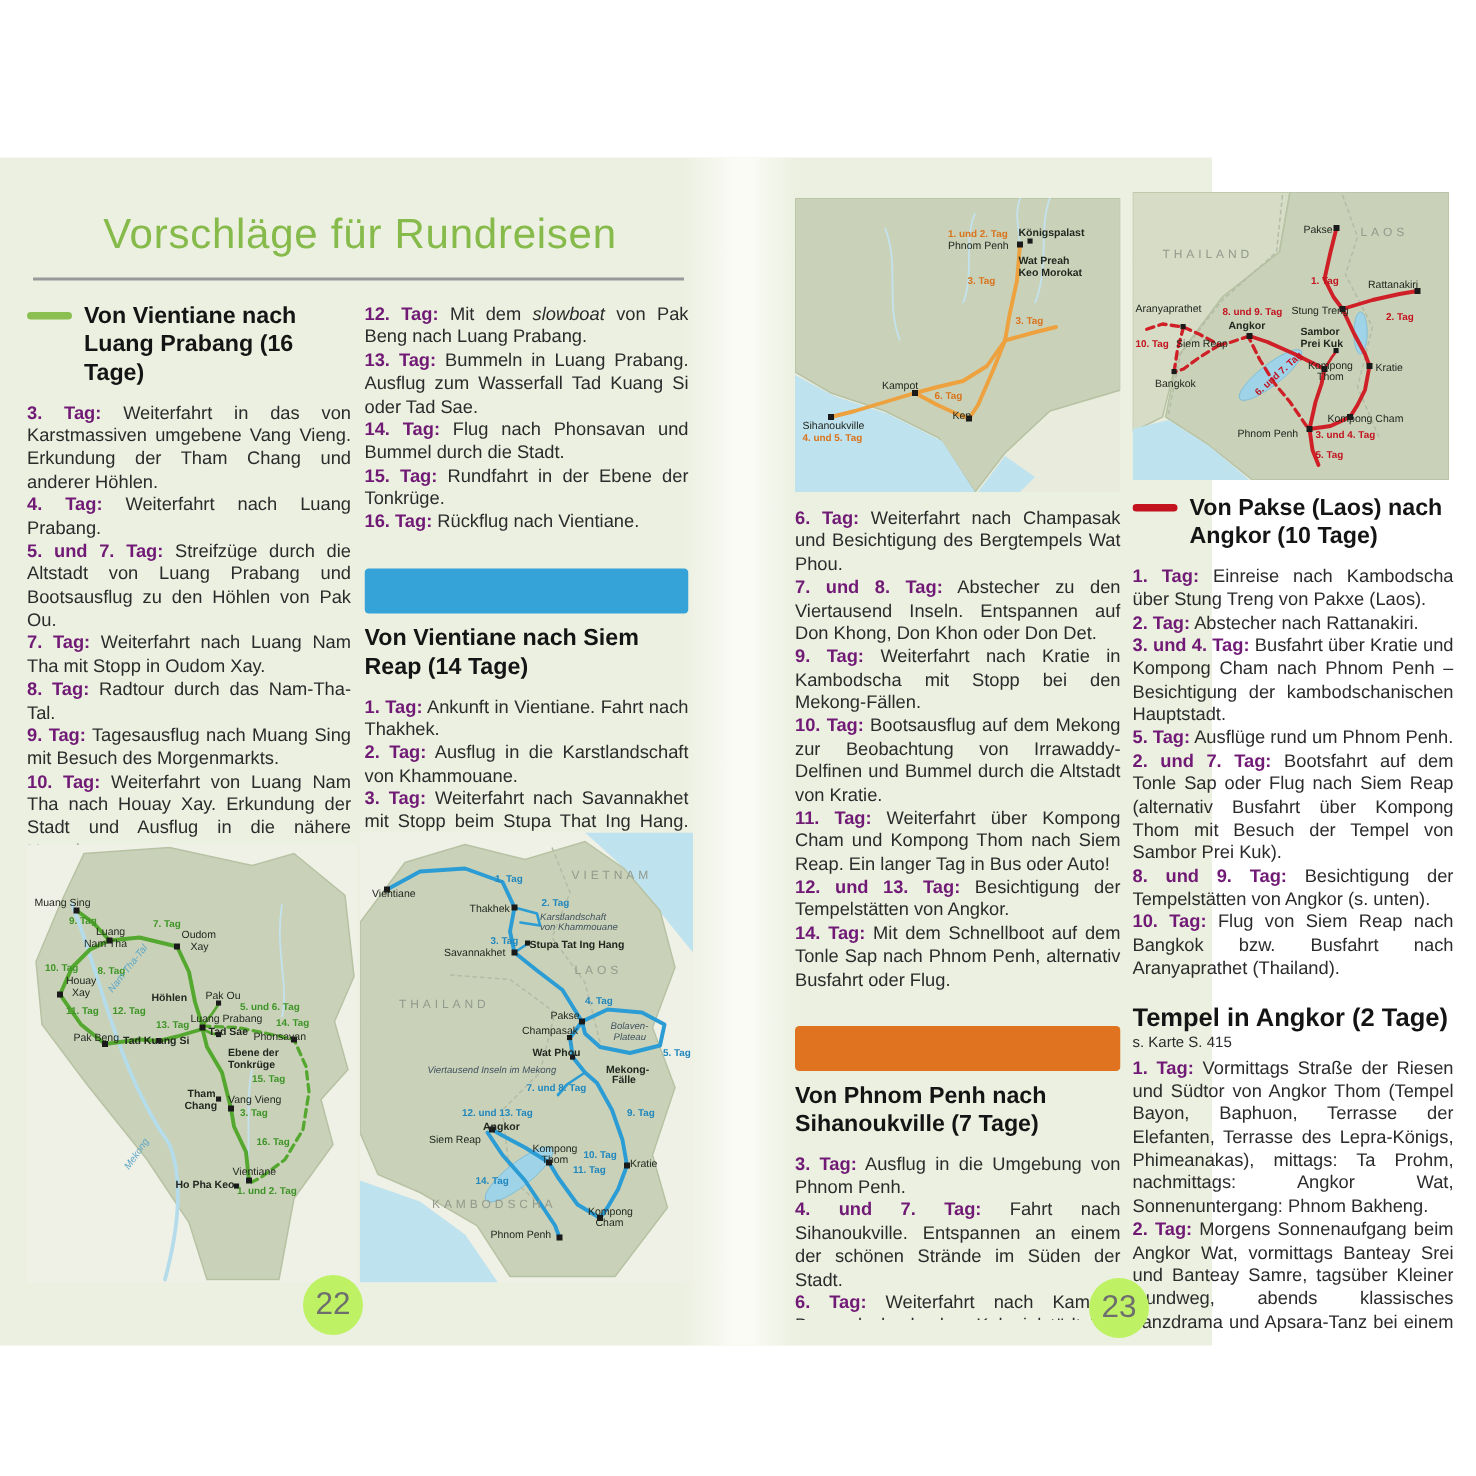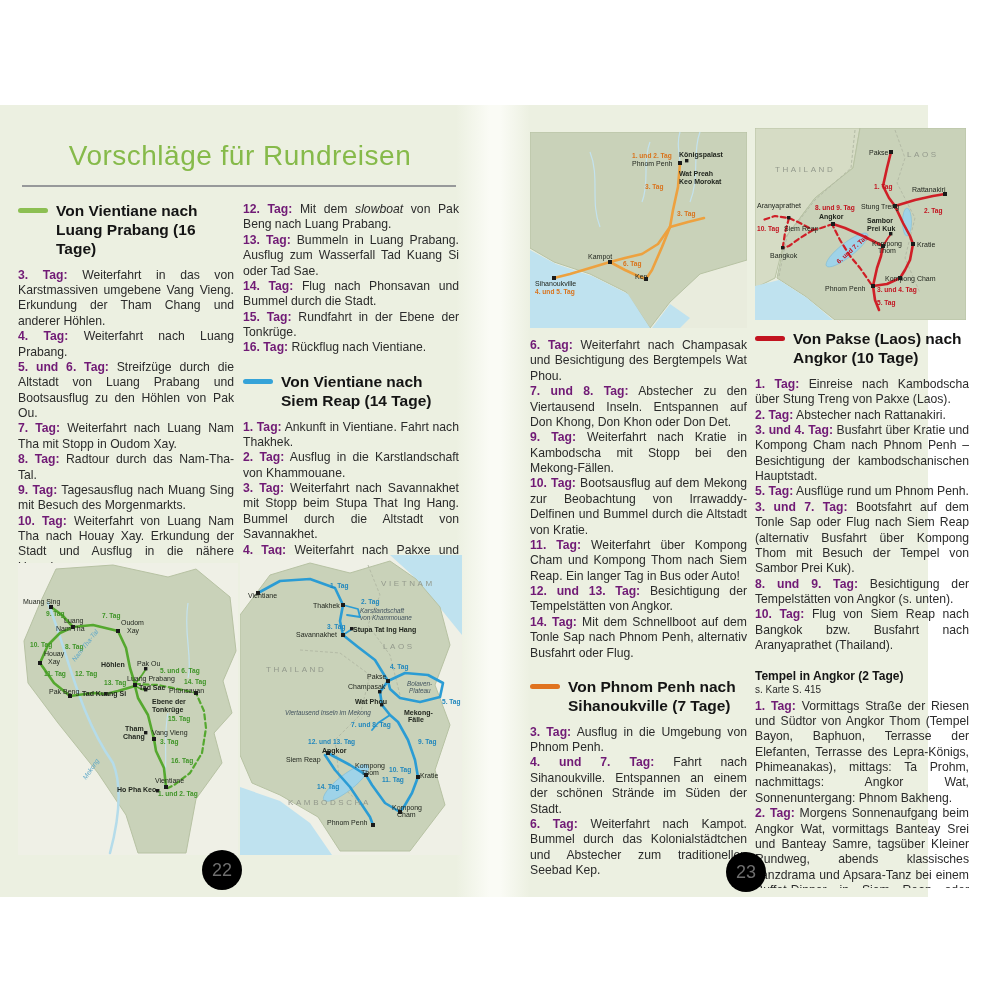--- a/index.html
+++ b/index.html
@@ -2,21 +2,21 @@
 <html style="--title_green: #86ba4a; --page_bg: #ecf0e1; --accent_green: #8cbf52; --accent_blue: #35a3d8; --accent_orange: #e0731f; --accent_red: #c2131f; --route_green: #55a82f; --route_blue: #2b9cd4; --route_orange: #eda13f; --route_red: #cf1f27; --map_land: #c9d2b9; --map_water: #bfe2ef;"><head>
 <meta charset="utf-8">
 <style>
   html,body{margin:0;padding:0;}
   body{
     width:984px;height:984px;position:relative;background:#ffffff;
     font-family:"Liberation Sans",sans-serif;color:#2b2b2b;
     -webkit-font-smoothing:antialiased;
   }
   .spread{
-    position:absolute;left:0;top:105px;width:928px;height:792px;
+    position:absolute;left:0;top:105px;width:808px;height:792px;
     background:var(--page_bg,#ecf0e1);
   }
   .gutter{
     position:absolute;left:456px;top:0;width:74px;height:100%;
     background:linear-gradient(90deg,rgba(250,251,245,0) 0%,#fafbf5 45%,#fafbf5 60%,rgba(250,251,245,0) 100%);
   }
   .page-title{
     position:absolute;left:22px;top:16px;width:436px;text-align:center;
     font-size:28px;letter-spacing:.5px;color:var(--title_green,#86ba4a);
     font-weight:400;
@@ -29,24 +29,24 @@
   #col4{left:755px;top:23px;width:214px;height:760px;}
   .route-head{
     display:flex;gap:8px;margin:0 0 9px 0;
     font-size:15.5px;line-height:1.22;font-weight:bold;color:#141414;
   }
   .route-head .dash{flex:0 0 30px;height:5px;border-radius:3px;margin-top:6px;}
   .dash-green{background:var(--accent_green,#8cbf52);}
   .dash-blue{background:var(--accent_blue,#35a3d8);}
   .dash-orange{background:var(--accent_orange,#e0731f);}
   .dash-red{background:var(--accent_red,#c2131f);}
-  .mt{margin-top:17px;}
+  .mt{margin-top:17px;flex-direction:column;}
   .day{margin:0;font-size:12.2px;line-height:1.26;text-align:justify;color:#2b2b2b;}
   .day b{color:#701a75;}
-  .sub-head{margin:15px 0 1px 0;font-size:12px;font-weight:bold;color:#141414;}
+  .sub-head{margin:15px 0 1px 0;font-size:17px;font-weight:bold;color:#141414;}
   .sub-note{margin:0 0 4px 0;font-size:10px;color:#2b2b2b;}
   .map{display:block;background:#eff0e6;}
   .map-abs{position:absolute;}
   #map1{left:18px;top:458px;width:220px;height:292px;}
   #map2{left:240px;top:450px;width:222px;height:300px;}
   #map3{width:217px;height:196px;margin:0 0 10px 0;}
   #map4{width:211px;height:192px;margin:0 0 10px 0;}
   svg{display:block;}
   .rt{fill:none;stroke-width:2.6px;stroke-linejoin:round;stroke-linecap:round;}
   .rt-green{stroke:var(--route_green,#55a82f);}
@@ -67,22 +67,22 @@
   .ml.b{font-weight:bold;}
   .ml.g{fill:#3f9427;font-weight:bold;font-size:6.6px;}
   .ml.d{fill:#2187bd;font-weight:bold;font-size:6.6px;}
   .ml.o{fill:#d9731c;font-weight:bold;font-size:6.6px;}
   .ml.e{fill:#c2131f;font-weight:bold;font-size:6.6px;}
   .ml.r{fill:#93998c;letter-spacing:2.6px;font-size:8px;}
   .ml.w{fill:#5fa8c8;font-style:italic;font-size:6.6px;}
   .ml.i{fill:#41525e;font-style:italic;font-size:6.4px;}
   .pagenum{
     position:absolute;width:40px;height:40px;border-radius:50%;
-    background:#000000;display:flex;align-items:center;justify-content:center;
-    font-size:18px;color:#6e6e6e;
+    background:#bef264;display:flex;align-items:center;justify-content:center;
+    font-size:21px;color:#6e6e6e;
   }
   #pn-left{left:202px;top:745px;}
   #pn-right{left:726px;top:747px;}
 </style>
 </head>
 <body>
 
 <div class="spread">
   <div class="gutter"></div>
 
@@ -90,21 +90,21 @@
   <div class="title-rule"></div>
 
   <div class="col" id="col1">
     <h2 class="route-head">
       <span class="dash dash-green"></span>
       <span>Von Vientiane nach Luang Prabang (16 Tage)</span>
     </h2>
     <div>
         <p class="day"><b>3. Tag:</b> Weiterfahrt in das von Karstmassiven umgebene Vang Vieng. Erkundung der Tham Chang und anderer Höhlen.</p>
         <p class="day"><b>4. Tag:</b> Weiterfahrt nach Luang Prabang.</p>
-        <p class="day"><b>5. und 6. Tag:</b> Streifzüge durch die Altstadt von Luang Prabang und Bootsausflug zu den Höhlen von Pak Ou.</p>
+        <p class="day"><b>5. und 7. Tag:</b> Streifzüge durch die Altstadt von Luang Prabang und Bootsausflug zu den Höhlen von Pak Ou.</p>
         <p class="day"><b>7. Tag:</b> Weiterfahrt nach Luang Nam Tha mit Stopp in Oudom Xay.</p>
         <p class="day"><b>8. Tag:</b> Radtour durch das Nam-Tha-Tal.</p>
         <p class="day"><b>9. Tag:</b> Tagesausflug nach Muang Sing mit Besuch des Morgenmarkts.</p>
         <p class="day"><b>10. Tag:</b> Weiterfahrt von Luang Nam Tha nach Houay Xay. Erkundung der Stadt und Ausflug in die nähere Umgebung.</p>
         <p class="day"><b>11. Tag:</b> Mit dem <i>slowboat</i> von Houay Xay nach Pak Beng.</p>
       </div>
   </div>
 
   <div class="col" id="col2">
     <div>
@@ -377,21 +377,21 @@
     </svg>
     <h2 class="route-head">
       <span class="dash dash-red"></span>
       <span>Von Pakse (Laos) nach Angkor (10 Tage)</span>
     </h2>
     <div>
         <p class="day"><b>1. Tag:</b> Einreise nach Kambodscha über Stung Treng von Pakxe (Laos).</p>
         <p class="day"><b>2. Tag:</b> Abstecher nach Rattanakiri.</p>
         <p class="day"><b>3. und 4. Tag:</b> Busfahrt über Kratie und Kompong Cham nach Phnom Penh – Besichtigung der kambodschanischen Hauptstadt.</p>
         <p class="day"><b>5. Tag:</b> Ausflüge rund um Phnom Penh.</p>
-        <p class="day"><b>3. und 7. Tag:</b> Bootsfahrt auf dem Tonle Sap oder Flug nach Siem Reap (alternativ Busfahrt über Kompong Thom mit Besuch der Tempel von Sambor Prei Kuk).</p>
+        <p class="day"><b>2. und 7. Tag:</b> Bootsfahrt auf dem Tonle Sap oder Flug nach Siem Reap (alternativ Busfahrt über Kompong Thom mit Besuch der Tempel von Sambor Prei Kuk).</p>
         <p class="day"><b>8. und 9. Tag:</b> Besichtigung der Tempelstätten von Angkor (s. unten).</p>
         <p class="day"><b>10. Tag:</b> Flug von Siem Reap nach Bangkok bzw. Busfahrt nach Aranyaprathet (Thailand).</p>
       </div>
     <h3 class="sub-head">Tempel in Angkor (2 Tage)</h3>
     <p class="sub-note">s. Karte S. 415</p>
     <div>
         <p class="day"><b>1. Tag:</b> Vormittags Straße der Riesen und Südtor von Angkor Thom (Tempel Bayon, Baphuon, Terrasse der Elefanten, Terrasse des Lepra-Königs, Phimeanakas), mittags: Ta Prohm, nachmittags: Angkor Wat, Sonnenuntergang: Phnom Bakheng.</p>
         <p class="day"><b>2. Tag:</b> Morgens Sonnenaufgang beim Angkor Wat, vormittags Banteay Srei und Banteay Samre, tagsüber Kleiner Rundweg, abends klassisches Tanzdrama und Apsara-Tanz bei einem Buffet-Dinner in Siem Reap oder tagsüber Besichtigungen auf dem Großen Rundweg (mit kurzem Besuch der Tempel) oder Roluos-Gruppe.</p>
       </div>
   </div>

